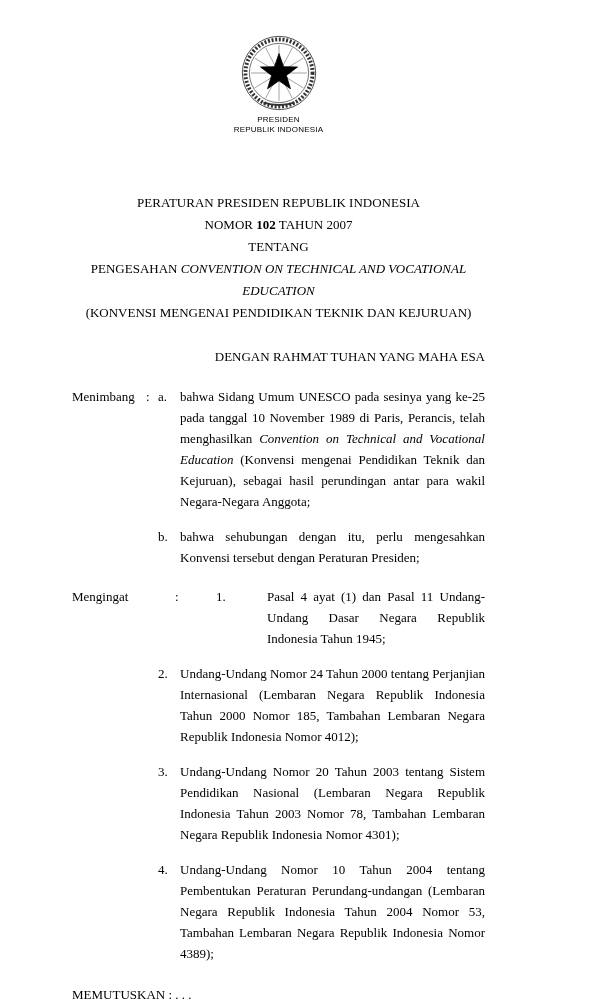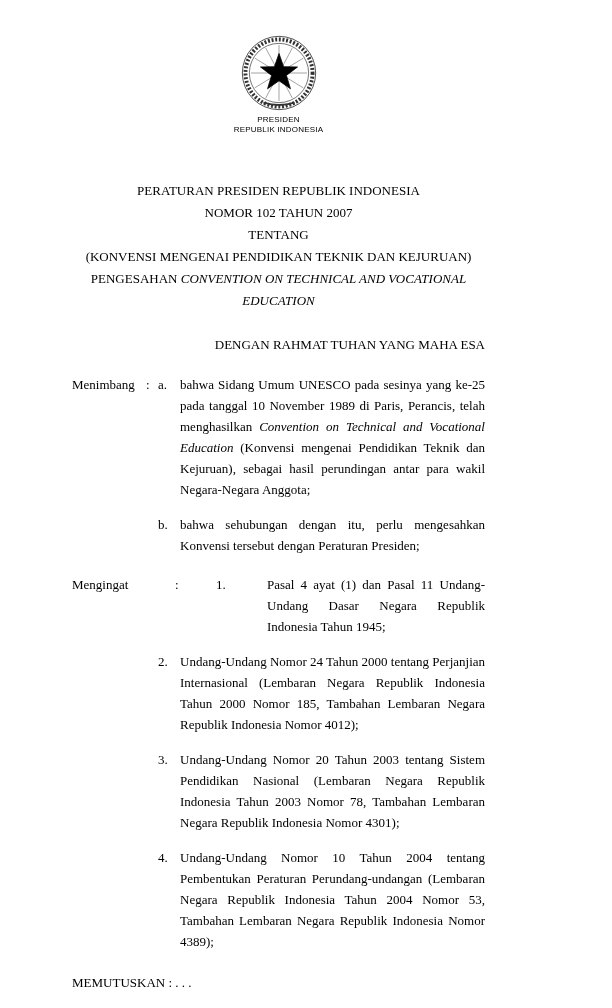--- a/index.html
+++ b/index.html
@@ -22,21 +22,21 @@
   .emblem-caption {
     font-family: "Liberation Sans", sans-serif;
     font-size: 8px;
     line-height: 9.5px;
     letter-spacing: 0.2px;
     margin-top: 3px;
   }
 
   
   .title-block {
-    margin-top: 44px;
+    margin-top: 56px;
     text-align: center;
     font-size: 13px;
     line-height: 22px;
   }
 
   
   .preamble {
     margin-top: 20px;
     text-align: right;
     font-size: 13px;
@@ -104,24 +104,24 @@
       </svg>
       <div class="emblem-caption">
         <div>PRESIDEN</div>
         <div>REPUBLIK INDONESIA</div>
       </div>
     </div>
   </div>
 
   <div class="title-block">
     <div>PERATURAN PRESIDEN REPUBLIK INDONESIA</div>
-    <div><span>NOMOR </span><span style="font-weight: normal;">102</span><span> TAHUN 2007</span></div>
+    <div><span>NOMOR </span><span style="font-weight: bold;">102</span><span> TAHUN 2007</span></div>
     <div>TENTANG</div>
+    <div><span>PENGESAHAN </span><span style="font-style: italic;">CONVENTION ON TECHNICAL AND VOCATIONAL EDUCATION</span></div>
     <div>(KONVENSI MENGENAI PENDIDIKAN TEKNIK DAN KEJURUAN)</div>
-    <div><span>PENGESAHAN </span><span style="font-style: italic;">CONVENTION ON TECHNICAL AND VOCATIONAL EDUCATION</span></div>
   </div>
 
   <div class="preamble">
     <div>DENGAN RAHMAT TUHAN YANG MAHA ESA</div>
   </div>
 
   <div class="body-block">
 
     <div class="item-row">
       <div class="label">Menimbang</div>

